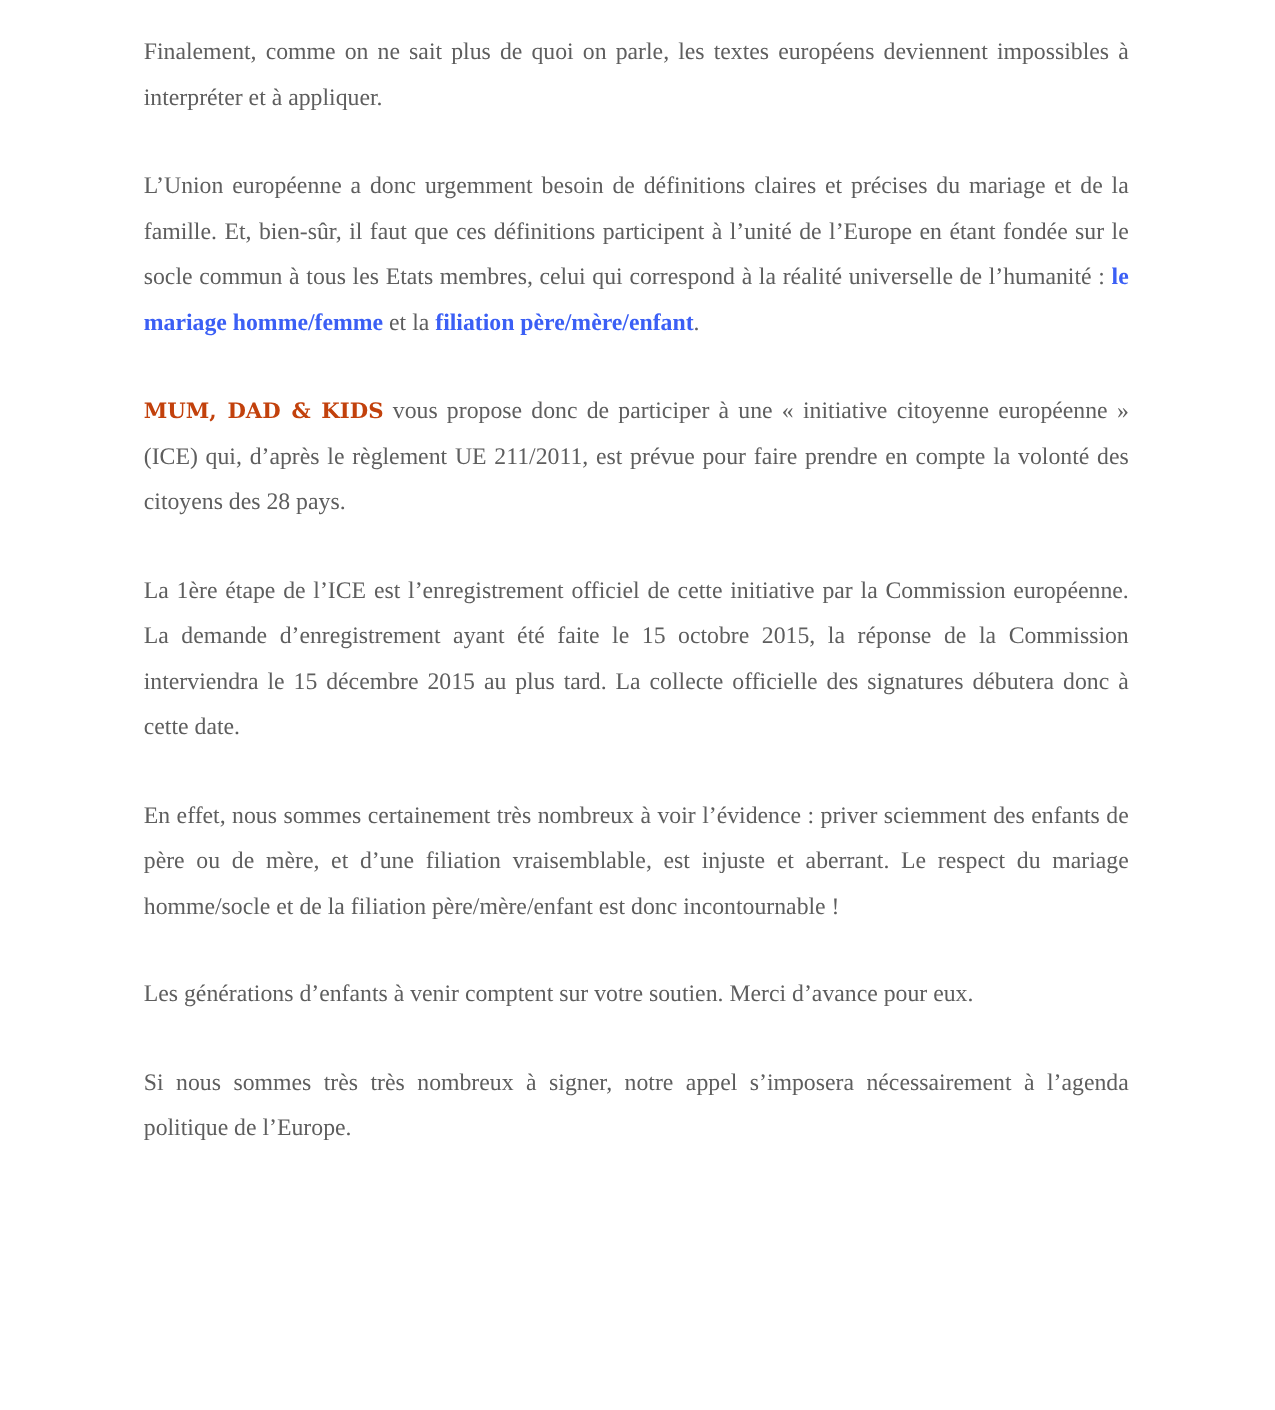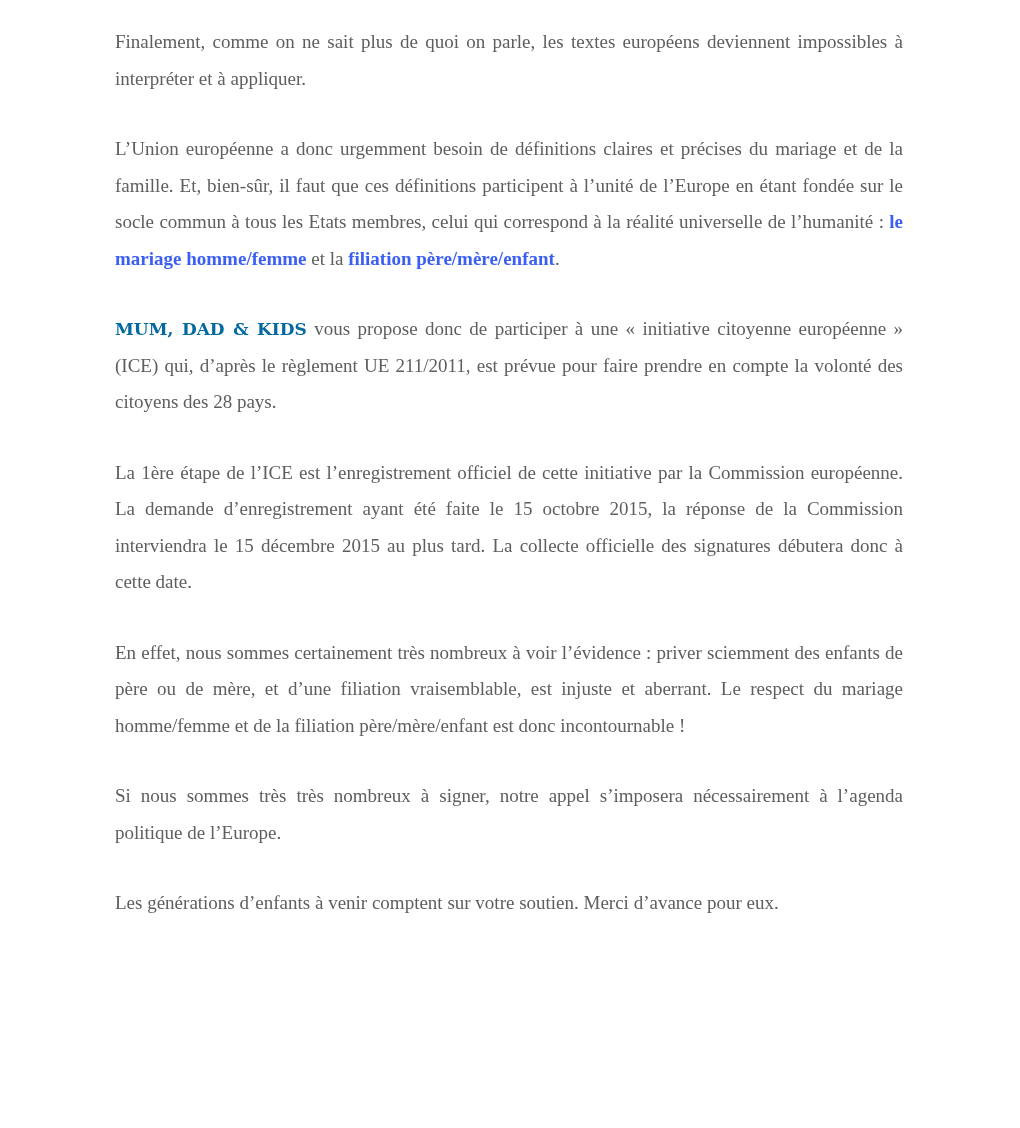--- a/index.html
+++ b/index.html
@@ -26,37 +26,37 @@
     }
     .article p {
       margin: 0 0 34px 0;
     }
     .hl-blue {
       color: #3b5ff5;
       font-weight: bold;
       text-decoration: none;
     }
     .hl-pink {
-      color: #0369a1;
+      color: #c2410c;
       font-weight: bold;
       font-family: "DejaVu Serif", serif;
       font-size: 17px;
     }
   </style>
 </head>
 <body>
 
 <div class="article">
   <p>Finalement, comme on ne sait plus de quoi on parle, les textes européens deviennent impossibles à interpréter et à appliquer.</p>
 
   <p><span>L’Union européenne a donc urgemment besoin de définitions claires et précises du mariage et de la famille. Et, bien-sûr, il faut que ces définitions participent à l’unité de l’Europe en étant fondée sur le socle commun à tous les Etats membres, celui qui correspond à la réalité universelle de l’humanité : </span><a class="hl-blue">le mariage homme/femme</a><span> et la </span><a class="hl-blue">filiation père/mère/enfant</a><span>.</span></p>
 
   <p><span class="hl-pink">MUM, DAD &amp; KIDS</span><span> vous propose donc de participer à une « initiative citoyenne européenne » (ICE) qui, d’après le règlement UE 211/2011, est prévue pour faire prendre en compte la volonté des citoyens des 28 pays.</span></p>
 
   <p>La 1ère étape de l’ICE est l’enregistrement officiel de cette initiative par la Commission européenne. La demande d’enregistrement ayant été faite le 15 octobre 2015, la réponse de la Commission interviendra le 15 décembre 2015 au plus tard. La collecte officielle des signatures débutera donc à cette date.</p>
 
 
-  <p>En effet, nous sommes certainement très nombreux à voir l’évidence : priver sciemment des enfants de père ou de mère, et d’une filiation vraisemblable, est injuste et aberrant. Le respect du mariage homme/femme et de la filiation père/mère/enfant est donc incontournable !</p>
+  <p>En effet, nous sommes certainement très nombreux à voir l’évidence : priver sciemment des enfants de père ou de mère, et d’une filiation vraisemblable, est injuste et aberrant. Le respect du mariage homme/socle et de la filiation père/mère/enfant est donc incontournable !</p>
+
+  <p>Les générations d’enfants à venir comptent sur votre soutien. Merci d’avance pour eux.</p>
 
   <p>Si nous sommes très très nombreux à signer, notre appel s’imposera nécessairement à l’agenda politique de l’Europe.</p>
-
-  <p>Les générations d’enfants à venir comptent sur votre soutien. Merci d’avance pour eux.</p>
 </div>
 
 </body></html>

